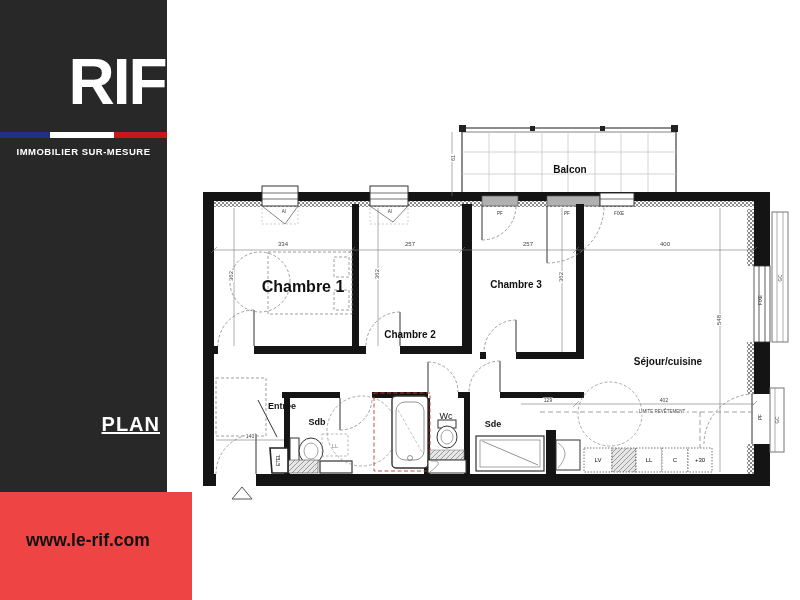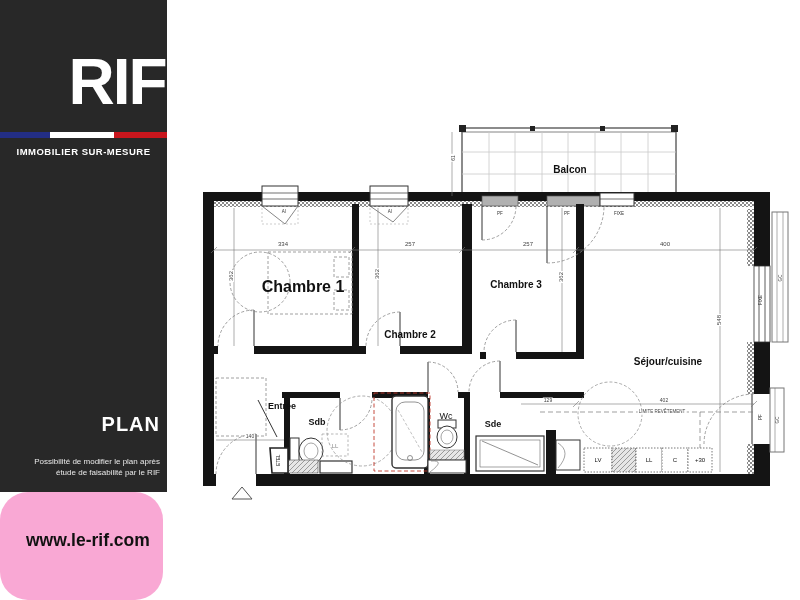--- a/index.html
+++ b/index.html
@@ -7,48 +7,44 @@
         font-family:"Liberation Sans",sans-serif;}
   
   #sidebar{position:absolute;left:0;top:0;width:167px;height:492px;background:#282828;}
   .brand{position:absolute;top:50px;left:0;width:186px;text-align:center;color:#fff;
          font-size:64px;font-weight:bold;letter-spacing:-2px;line-height:1;padding-left:24px;}
   .flag{position:absolute;top:132px;left:0;width:167px;height:6px;display:flex;}
   .flag div{height:100%;}
   .tagline{position:absolute;top:146px;left:0;width:167px;text-align:center;color:#fff;
            font-size:9.5px;font-weight:bold;letter-spacing:.5px;}
   .plan-title{position:absolute;top:413px;right:7px;color:#fff;font-size:20px;
-              font-weight:bold;letter-spacing:1px;}
+              font-weight:bold;letter-spacing:1px;text-decoration:underline;}
   .note{position:absolute;top:456px;right:7px;width:150px;text-align:right;color:#e8e8e8;
         font-size:8px;line-height:1.4;}
-  #footer{position:absolute;left:0;top:492px;width:163px;height:108px;background:#f9a8d4;border-radius:28px;}
+  #footer{position:absolute;left:0;top:492px;width:192px;height:108px;background:#ef4444;}
   .website{position:absolute;left:26px;top:38px;color:#111;font-size:17.5px;font-weight:bold;}
   
   .plan-label{position:absolute;white-space:nowrap;color:#111;line-height:1;z-index:5;
               font-family:"Liberation Sans",sans-serif;}
   svg{position:absolute;left:0;top:0;}
 </style>
 </head>
 <body>
 
 <div id="page">
 
   <div id="sidebar">
     <div class="brand">RIF</div>
     <div class="flag">
       <div style="width:50px;background:#232e85"></div>
       <div style="width:64px;background:#ffffff"></div>
       <div style="width:53px;background:#c8161d"></div>
     </div>
     <div class="tagline">IMMOBILIER  SUR-MESURE</div>
     <div class="plan-title">PLAN</div>
-    <div class="note">
-      <span>Possibilité de modifier le plan après</span><br>
-      <span>étude de faisabilité par le RIF</span>
-    </div>
   </div>
   <div id="footer">
     <div class="website">www.le-rif.com</div>
   </div>
 
   <svg width="800" height="600" viewBox="0 0 800 600">
     <defs>
       <pattern id="hatch" width="4" height="4" patternUnits="userSpaceOnUse">
         <rect width="4" height="4" fill="#fff"></rect>
         <rect width="2" height="2" fill="#8a8a8a"></rect>

